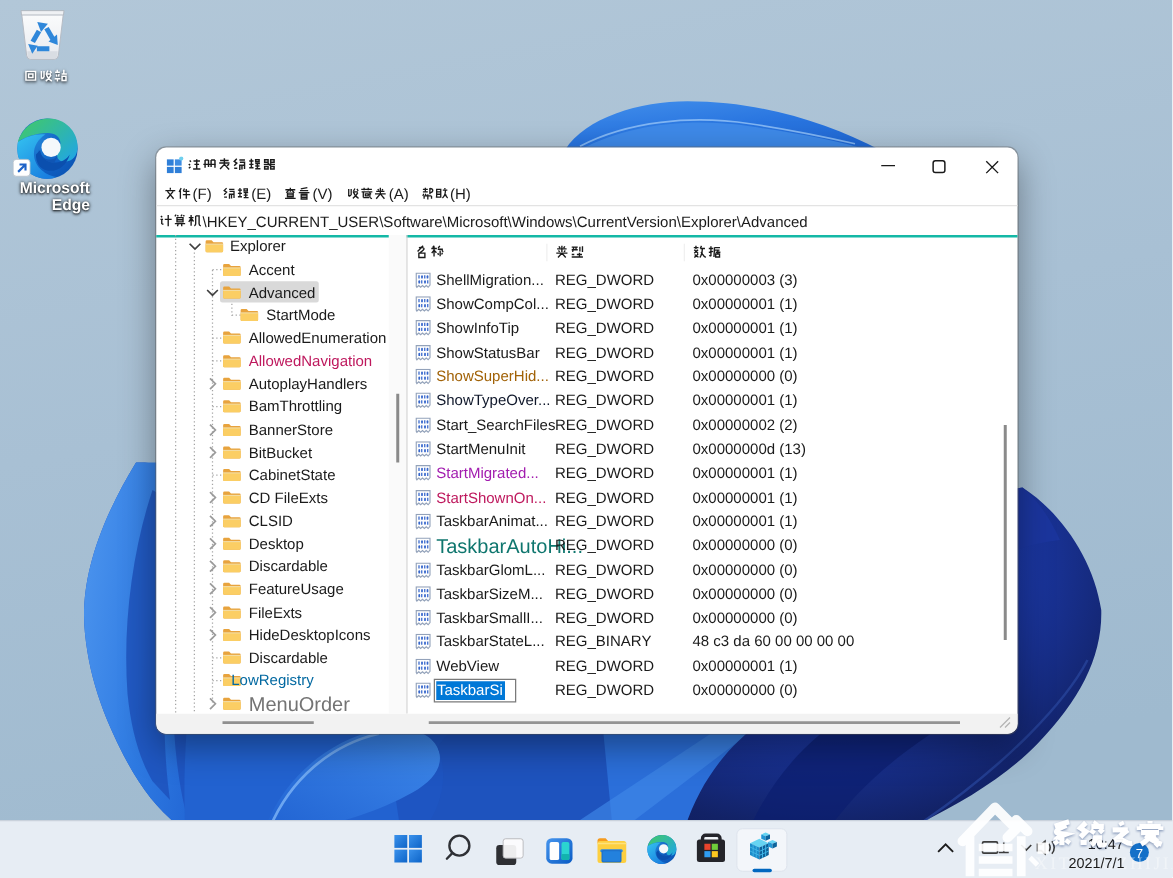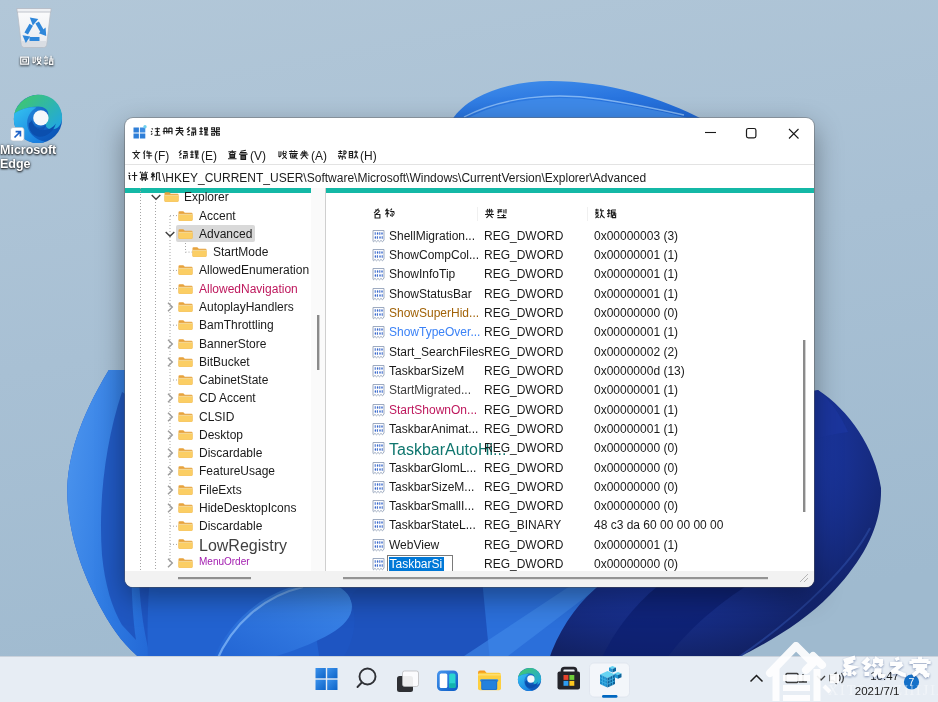--- a/index.html
+++ b/index.html
@@ -3,25 +3,25 @@
 <meta charset="utf-8">
 <style>
 html,body{margin:0;padding:0;}
 body{width:938px;height:702px;overflow:hidden;position:relative;font-family:"Liberation Sans",sans-serif;}
 .abs{position:absolute;}
 #wall{position:absolute;left:0;top:0;}
 #win{position:absolute;left:125px;top:118px;width:689px;height:469px;background:#fff;border-radius:8px;box-shadow:0 10px 28px rgba(0,0,0,.38),0 0 0 1px rgba(110,110,110,.45);}
 #titlebar{position:absolute;left:0;top:0;width:100%;height:28px;}
 #menubar{position:absolute;left:0;top:28px;width:100%;height:18px;font-size:12px;color:#1b1b1b;}
 .mi{position:absolute;top:2px;height:15px;display:flex;align-items:center;}
-#addr{position:absolute;left:0;top:46px;width:100%;height:23px;border-top:1px solid #e3e3e3;border-bottom:5px solid #14b8a6;font-size:12px;color:#1b1b1b;}
+#addr{position:absolute;left:0;top:46px;width:100%;height:23px;border-top:1px solid #e3e3e3;border-bottom:2px solid #14b8a6;font-size:12px;color:#1b1b1b;}
 #content{position:absolute;left:0;top:70px;width:100%;height:383px;overflow:hidden;}
 #tree{position:absolute;left:0;top:0;width:200px;height:100%;text-align:center;}
 #divider{position:absolute;left:200px;top:0;width:1px;height:100%;background:#cfcfcf;}
-#list{position:absolute;left:202px;top:17px;right:0;height:100%;margin-left:40px;}
+#list{position:absolute;left:202px;top:5px;right:0;height:100%;}
 #botband{position:absolute;left:0;bottom:0;width:100%;height:16px;background:#f2f2f2;border-radius:0 0 8px 8px;}
 #taskbar{position:absolute;left:0;top:656px;width:938px;height:46px;background:#e7edf4;box-shadow:inset 0 1px 0 rgba(150,160,175,.35);}
 .dg{stroke:#a5a5a5;stroke-dasharray:1 2;stroke-width:1;fill:none;}
 </style>
 </head>
 <body>
 <svg width="0" height="0" style="position:absolute">
 <defs>
 <g id="u1">
         <path d="M2.5,3.5 L4,5 M1.5,7.5 L3,9 M1.5,12.5 L3.5,11 M7,4 H14.5 M8,8 H13.5 M10.7,2 V13 M6.5,13.5 H15" fill="none" stroke="currentColor"></path>
@@ -233,21 +233,21 @@
   <circle cx="12" cy="12" r="11.6" fill="url(#degbase)"></circle>
   <path d="M0.6,9.5 C2.2,4 7,0.4 12.6,0.4 C18.6,0.4 23.6,5.2 23.6,11.2 C23.6,14.8 21.6,17 18.8,17 C16.8,17 15.6,15.9 15.6,14.2 C15.6,12.4 17,11.8 17,9.9 C17,7.5 14.9,6 12.1,6 C7.6,6 2.8,7.7 0.6,9.5 Z" fill="url(#deggreen)"></path>
   <path d="M0.6,9.5 C3.4,7.4 7.8,6.1 11.2,6.5 C8.4,8.3 6.8,10.9 6.8,13.9 C6.8,18.3 10.4,21.9 15.4,22.9 C14.3,23.4 13.2,23.6 12,23.6 C5.6,23.6 0.4,18.4 0.4,12 C0.4,11.1 0.5,10.3 0.6,9.5 Z" fill="url(#degswirl)"></path>
   <circle cx="13.4" cy="11.5" r="3.7" fill="#f4f8fb"></circle>
   <path d="M9.2,12.5 C9.5,15.4 11.8,17.3 14.8,17.3 C17.2,17.3 19.3,16.2 20.6,14.2 C19.4,18.6 15.6,21.1 11.9,20.4 C9.1,19.8 7.4,17.2 7.6,14.2 Z" fill="#0b4fae"></path>
   <path d="M8.4,11.9 A4.5,4.5 0 0 0 16,14.9 L14.5,17.6 A7,7 0 0 1 8.4,11.9 Z" fill="#1055b4"></path>
  </g>
  <rect x="0.5" y="34.5" width="13.5" height="13.5" rx="2.5" fill="#fff" stroke="#b9c2cc" stroke-width="0.7"></rect>
  <path d="M4.5,44.5 L10,39 M5.6,38.6 H10.4 V43.4" stroke="#1e63c8" stroke-width="1.7" fill="none"></path>
 </svg>
-<div class="abs" style="left:0px;top:143px;width:72px;text-align:left;font-size:12.5px;font-weight:700;color:#fff;line-height:14px;text-shadow:0 1px 2px rgba(0,0,0,.95),0 0 3px rgba(0,0,0,.6)">Microsoft<br>Edge</div>
+<div class="abs" style="left:0px;top:143px;width:72px;text-align:right;font-size:12.5px;font-weight:700;color:#fff;line-height:14px;text-shadow:0 1px 2px rgba(0,0,0,.95),0 0 3px rgba(0,0,0,.6)">Microsoft<br>Edge</div>
 
 <div id="win">
  <div id="titlebar">
   <svg class="abs" style="left:8px;top:7px" width="14" height="14" viewBox="0 0 14 14">
    <rect x="0.5" y="2.5" width="5.4" height="5" fill="#2f7fd8"></rect>
         <rect x="6.9" y="2.5" width="5.4" height="5" fill="#3d8ce2"></rect>
    <rect x="0.5" y="8.5" width="5.4" height="5" fill="#2f7fd8"></rect>
         <rect x="6.9" y="8.5" width="5.4" height="5" fill="#2f7fd8"></rect>
    <circle cx="12" cy="1.8" r="1.7" fill="#6fd0ee"></circle>
   </svg>
@@ -412,21 +412,21 @@
         </svg>
         <div class="abs" style="left:74px;top:185.0px;font-size:12px;color:#1a1a1a;white-space:nowrap">CabinetState</div>
   <svg class="abs" style="left:41.5px;top:205.3px" width="7" height="10">
           <path d="M1,0.7 L5.3,5 L1,9.3" stroke="#9b9b9b" stroke-width="1.4" fill="none"></path>
         </svg>
         <svg class="abs" style="left:53px;top:204.3px" width="15" height="12" viewBox="0 0 15 12">
           <path d="M0.5,2.2 Q0.5,1.2 1.5,1.2 H5.3 L6.8,2.8 H13.5 Q14.5,2.8 14.5,3.8 V9.8 Q14.5,10.8 13.5,10.8 H1.5 Q0.5,10.8 0.5,9.8 Z" fill="#e8a33d"></path>
           <path d="M0.5,4.3 H14.5 V9.8 Q14.5,10.8 13.5,10.8 H1.5 Q0.5,10.8 0.5,9.8 Z" fill="#fbce64"></path>
           <path d="M0.5,4.3 H14.5" stroke="#f3e1ae" stroke-width="0.8"></path>
         </svg>
-        <div class="abs" style="left:74px;top:203.3px;font-size:12px;color:#1a1a1a;white-space:nowrap">CD Accent</div>
+        <div class="abs" style="left:74px;top:203.3px;font-size:12px;color:#1a1a1a;white-space:nowrap">CD FileExts</div>
   <svg class="abs" style="left:41.5px;top:223.5px" width="7" height="10">
           <path d="M1,0.7 L5.3,5 L1,9.3" stroke="#9b9b9b" stroke-width="1.4" fill="none"></path>
         </svg>
         <svg class="abs" style="left:53px;top:222.5px" width="15" height="12" viewBox="0 0 15 12">
           <path d="M0.5,2.2 Q0.5,1.2 1.5,1.2 H5.3 L6.8,2.8 H13.5 Q14.5,2.8 14.5,3.8 V9.8 Q14.5,10.8 13.5,10.8 H1.5 Q0.5,10.8 0.5,9.8 Z" fill="#e8a33d"></path>
           <path d="M0.5,4.3 H14.5 V9.8 Q14.5,10.8 13.5,10.8 H1.5 Q0.5,10.8 0.5,9.8 Z" fill="#fbce64"></path>
           <path d="M0.5,4.3 H14.5" stroke="#f3e1ae" stroke-width="0.8"></path>
         </svg>
         <div class="abs" style="left:74px;top:221.5px;font-size:12px;color:#1a1a1a;white-space:nowrap">CLSID</div>
   <svg class="abs" style="left:41.5px;top:241.8px" width="7" height="10">
@@ -478,30 +478,30 @@
           <path d="M0.5,2.2 Q0.5,1.2 1.5,1.2 H5.3 L6.8,2.8 H13.5 Q14.5,2.8 14.5,3.8 V9.8 Q14.5,10.8 13.5,10.8 H1.5 Q0.5,10.8 0.5,9.8 Z" fill="#e8a33d"></path>
           <path d="M0.5,4.3 H14.5 V9.8 Q14.5,10.8 13.5,10.8 H1.5 Q0.5,10.8 0.5,9.8 Z" fill="#fbce64"></path>
           <path d="M0.5,4.3 H14.5" stroke="#f3e1ae" stroke-width="0.8"></path>
         </svg>
         <div class="abs" style="left:74px;top:331.2px;font-size:12px;color:#1a1a1a;white-space:nowrap">Discardable</div>
   <svg class="abs" style="left:53px;top:350.4px" width="15" height="12" viewBox="0 0 15 12">
           <path d="M0.5,2.2 Q0.5,1.2 1.5,1.2 H5.3 L6.8,2.8 H13.5 Q14.5,2.8 14.5,3.8 V9.8 Q14.5,10.8 13.5,10.8 H1.5 Q0.5,10.8 0.5,9.8 Z" fill="#e8a33d"></path>
           <path d="M0.5,4.3 H14.5 V9.8 Q14.5,10.8 13.5,10.8 H1.5 Q0.5,10.8 0.5,9.8 Z" fill="#fbce64"></path>
           <path d="M0.5,4.3 H14.5" stroke="#f3e1ae" stroke-width="0.8"></path>
         </svg>
-        <div class="abs" style="left:74px;top:349.4px;font-size:16px;color:#404040;white-space:nowrap">LowRegistry</div>
+        <div class="abs" style="left:60px;top:349.4px;font-size:12px;color:#0369a1;white-space:nowrap">LowRegistry</div>
   <svg class="abs" style="left:41.5px;top:369.7px" width="7" height="10">
           <path d="M1,0.7 L5.3,5 L1,9.3" stroke="#9b9b9b" stroke-width="1.4" fill="none"></path>
         </svg>
         <svg class="abs" style="left:53px;top:368.7px" width="15" height="12" viewBox="0 0 15 12">
           <path d="M0.5,2.2 Q0.5,1.2 1.5,1.2 H5.3 L6.8,2.8 H13.5 Q14.5,2.8 14.5,3.8 V9.8 Q14.5,10.8 13.5,10.8 H1.5 Q0.5,10.8 0.5,9.8 Z" fill="#e8a33d"></path>
           <path d="M0.5,4.3 H14.5 V9.8 Q14.5,10.8 13.5,10.8 H1.5 Q0.5,10.8 0.5,9.8 Z" fill="#fbce64"></path>
           <path d="M0.5,4.3 H14.5" stroke="#f3e1ae" stroke-width="0.8"></path>
         </svg>
-        <div class="abs" style="left:74px;top:367.7px;font-size:10px;color:#a21caf;white-space:nowrap">MenuOrder</div>
+        <div class="abs" style="left:74px;top:367.7px;font-size:16px;color:#737373;white-space:nowrap">MenuOrder</div>
   </div>
   <div id="divider"></div>
   <svg class="abs" style="left:0;top:0;pointer-events:none" width="689" height="383">
    <rect x="186" y="0" width="14" height="383" fill="#fafafa"></rect>
    <rect x="192" y="127" width="2.4" height="55" fill="#8a8a8a"></rect>
    <rect x="678" y="152" width="2.4" height="172" fill="#8a8a8a"></rect>
   </svg>
   <div id="list">
   <svg class="abs" style="left:5px;top:2.5px" width="300" height="12">
           <g style="stroke-width:1.6;color:#1b1b1b">
@@ -601,21 +601,21 @@
             <rect x="2.7" y="2.2" width="1" height="2.6"></rect>
             <rect x="4.9" y="2.2" width="1.4" height="2.6" rx="0.7"></rect>
             <rect x="7.3" y="2.2" width="1" height="2.6"></rect>
             <rect x="9.3" y="2.2" width="1.4" height="2.6" rx="0.7"></rect>
             <rect x="2.7" y="6.2" width="1.4" height="2.6" rx="0.7"></rect>
             <rect x="4.9" y="6.2" width="1" height="2.6"></rect>
             <rect x="7.3" y="6.2" width="1.4" height="2.6" rx="0.7"></rect>
             <rect x="9.7" y="6.2" width="1" height="2.6"></rect>
           </g>
         </svg>
-        <div class="abs" style="left:22px;top:120.1px;font-size:12px;color:#3b82f6;white-space:nowrap">ShowTypeOver...</div>
+        <div class="abs" style="left:22px;top:120.1px;font-size:12px;color:#0f172a;white-space:nowrap">ShowTypeOver...</div>
         <div class="abs" style="left:117px;top:120.1px;font-size:12px;color:#1a1a1a;white-space:nowrap">REG_DWORD</div>
         <div class="abs" style="left:227px;top:120.1px;font-size:12px;color:#1a1a1a;white-space:nowrap">0x00000001 (1)</div>
   <svg class="abs" style="left:5px;top:140.5px" width="13" height="13" viewBox="0 0 13 13">
           <path d="M1,0.5 H12 V10 L10.5,11.8 L9,10.4 L7.5,11.8 L6,10.4 L4.5,11.8 L3,10.4 L1.5,11.8 L1,11 Z" fill="#fdfdfd" stroke="#93a2ba" stroke-width="0.9"></path>
           <g fill="#3566cc">
             <rect x="2.7" y="2.2" width="1" height="2.6"></rect>
             <rect x="4.9" y="2.2" width="1.4" height="2.6" rx="0.7"></rect>
             <rect x="7.3" y="2.2" width="1" height="2.6"></rect>
             <rect x="9.3" y="2.2" width="1.4" height="2.6" rx="0.7"></rect>
             <rect x="2.7" y="6.2" width="1.4" height="2.6" rx="0.7"></rect>
@@ -633,37 +633,37 @@
             <rect x="2.7" y="2.2" width="1" height="2.6"></rect>
             <rect x="4.9" y="2.2" width="1.4" height="2.6" rx="0.7"></rect>
             <rect x="7.3" y="2.2" width="1" height="2.6"></rect>
             <rect x="9.3" y="2.2" width="1.4" height="2.6" rx="0.7"></rect>
             <rect x="2.7" y="6.2" width="1.4" height="2.6" rx="0.7"></rect>
             <rect x="4.9" y="6.2" width="1" height="2.6"></rect>
             <rect x="7.3" y="6.2" width="1.4" height="2.6" rx="0.7"></rect>
             <rect x="9.7" y="6.2" width="1" height="2.6"></rect>
           </g>
         </svg>
-        <div class="abs" style="left:22px;top:158.8px;font-size:12px;color:#1a1a1a;white-space:nowrap">TaskbarSizeM</div>
+        <div class="abs" style="left:22px;top:158.8px;font-size:12px;color:#1a1a1a;white-space:nowrap">StartMenuInit</div>
         <div class="abs" style="left:117px;top:158.8px;font-size:12px;color:#1a1a1a;white-space:nowrap">REG_DWORD</div>
         <div class="abs" style="left:227px;top:158.8px;font-size:12px;color:#1a1a1a;white-space:nowrap">0x0000000d (13)</div>
   <svg class="abs" style="left:5px;top:179.1px" width="13" height="13" viewBox="0 0 13 13">
           <path d="M1,0.5 H12 V10 L10.5,11.8 L9,10.4 L7.5,11.8 L6,10.4 L4.5,11.8 L3,10.4 L1.5,11.8 L1,11 Z" fill="#fdfdfd" stroke="#93a2ba" stroke-width="0.9"></path>
           <g fill="#3566cc">
             <rect x="2.7" y="2.2" width="1" height="2.6"></rect>
             <rect x="4.9" y="2.2" width="1.4" height="2.6" rx="0.7"></rect>
             <rect x="7.3" y="2.2" width="1" height="2.6"></rect>
             <rect x="9.3" y="2.2" width="1.4" height="2.6" rx="0.7"></rect>
             <rect x="2.7" y="6.2" width="1.4" height="2.6" rx="0.7"></rect>
             <rect x="4.9" y="6.2" width="1" height="2.6"></rect>
             <rect x="7.3" y="6.2" width="1.4" height="2.6" rx="0.7"></rect>
             <rect x="9.7" y="6.2" width="1" height="2.6"></rect>
           </g>
         </svg>
-        <div class="abs" style="left:22px;top:178.1px;font-size:12px;color:#404040;white-space:nowrap">StartMigrated...</div>
+        <div class="abs" style="left:22px;top:178.1px;font-size:12px;color:#a21caf;white-space:nowrap">StartMigrated...</div>
         <div class="abs" style="left:117px;top:178.1px;font-size:12px;color:#1a1a1a;white-space:nowrap">REG_DWORD</div>
         <div class="abs" style="left:227px;top:178.1px;font-size:12px;color:#1a1a1a;white-space:nowrap">0x00000001 (1)</div>
   <svg class="abs" style="left:5px;top:198.5px" width="13" height="13" viewBox="0 0 13 13">
           <path d="M1,0.5 H12 V10 L10.5,11.8 L9,10.4 L7.5,11.8 L6,10.4 L4.5,11.8 L3,10.4 L1.5,11.8 L1,11 Z" fill="#fdfdfd" stroke="#93a2ba" stroke-width="0.9"></path>
           <g fill="#3566cc">
             <rect x="2.7" y="2.2" width="1" height="2.6"></rect>
             <rect x="4.9" y="2.2" width="1.4" height="2.6" rx="0.7"></rect>
             <rect x="7.3" y="2.2" width="1" height="2.6"></rect>
             <rect x="9.3" y="2.2" width="1.4" height="2.6" rx="0.7"></rect>
             <rect x="2.7" y="6.2" width="1.4" height="2.6" rx="0.7"></rect>

